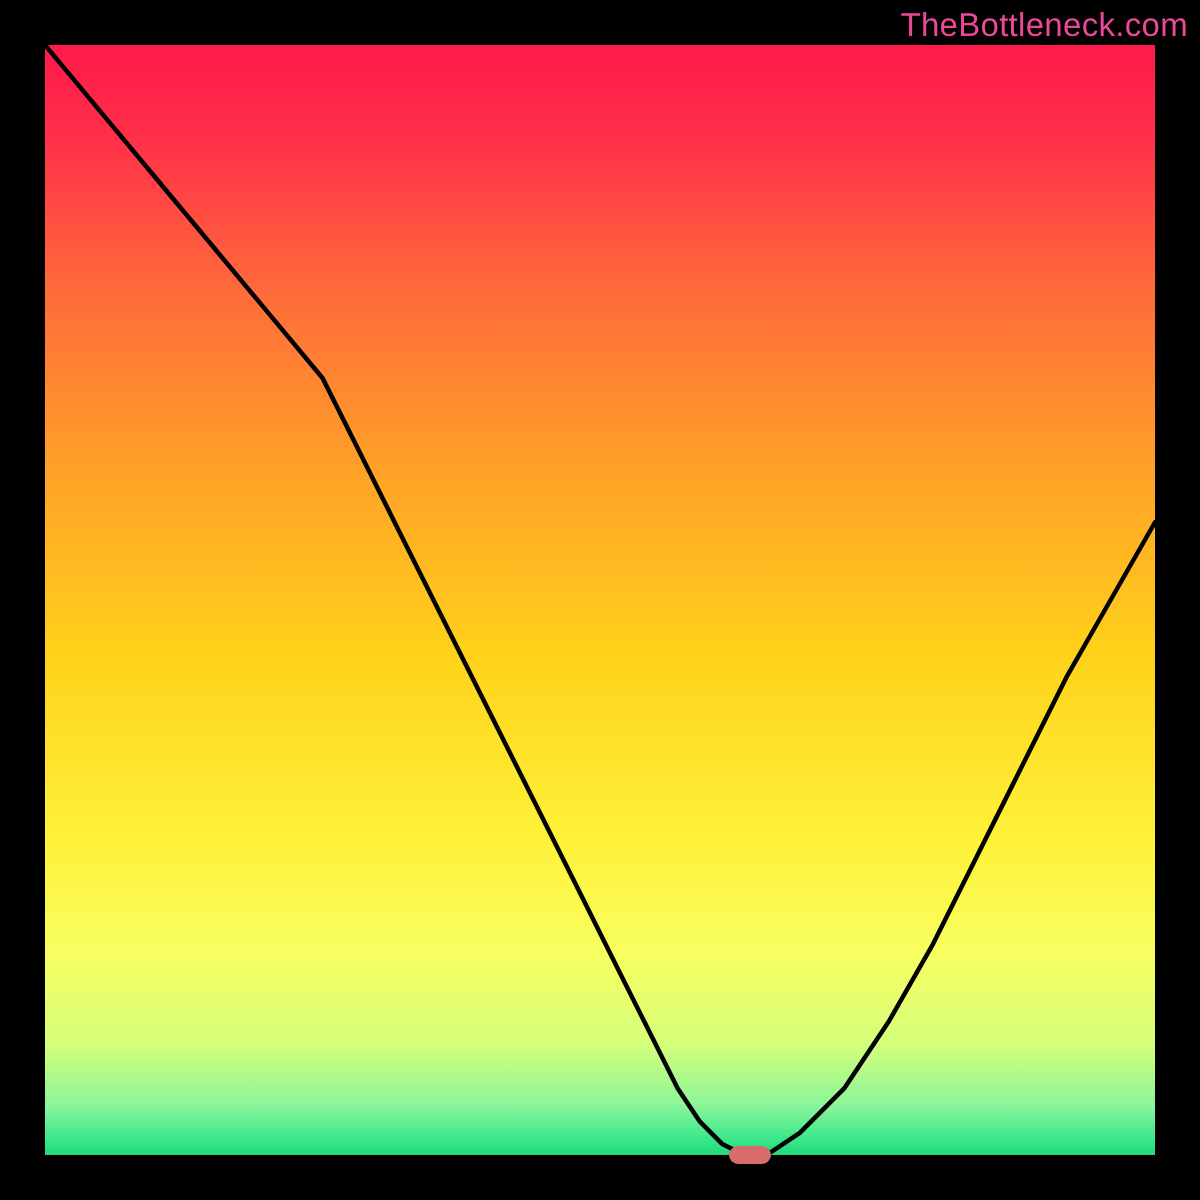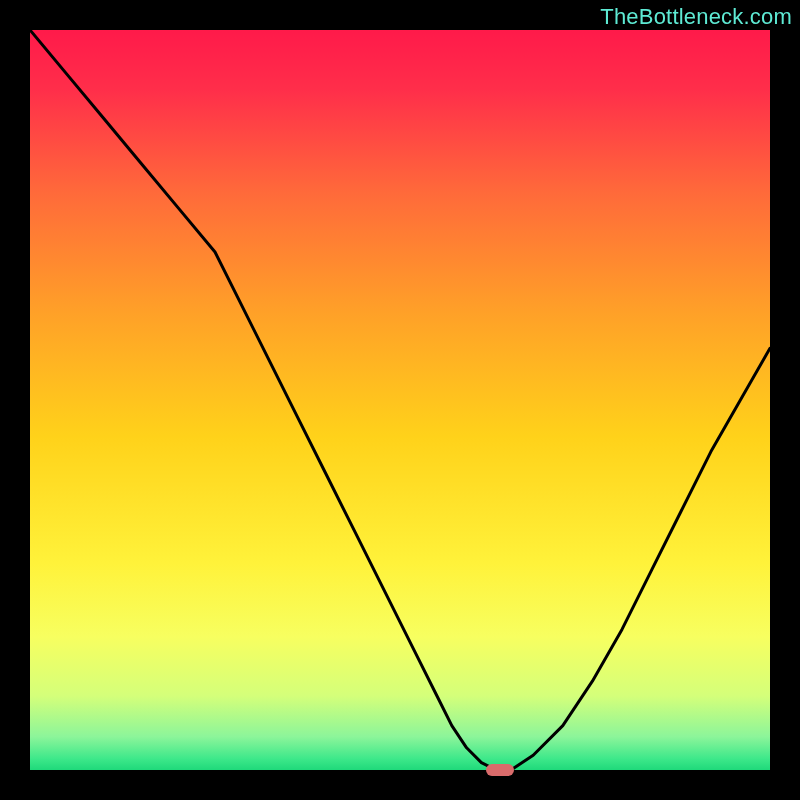--- a/index.html
+++ b/index.html
@@ -15,21 +15,21 @@
     width: 800px;
     height: 800px;
     background: #000;
   }
   .watermark {
     position: absolute;
     top: 4px;
     right: 8px;
     font-family: Arial, Helvetica, sans-serif;
     font-size: 22px;
-    color: #5eead4;
+    color: #ec4899;
     letter-spacing: 0.2px;
     user-select: none;
   }
   .plot-area {
     position: absolute;
     left: 30px;
     top: 30px;
     width: 740px;
     height: 740px;
   }

